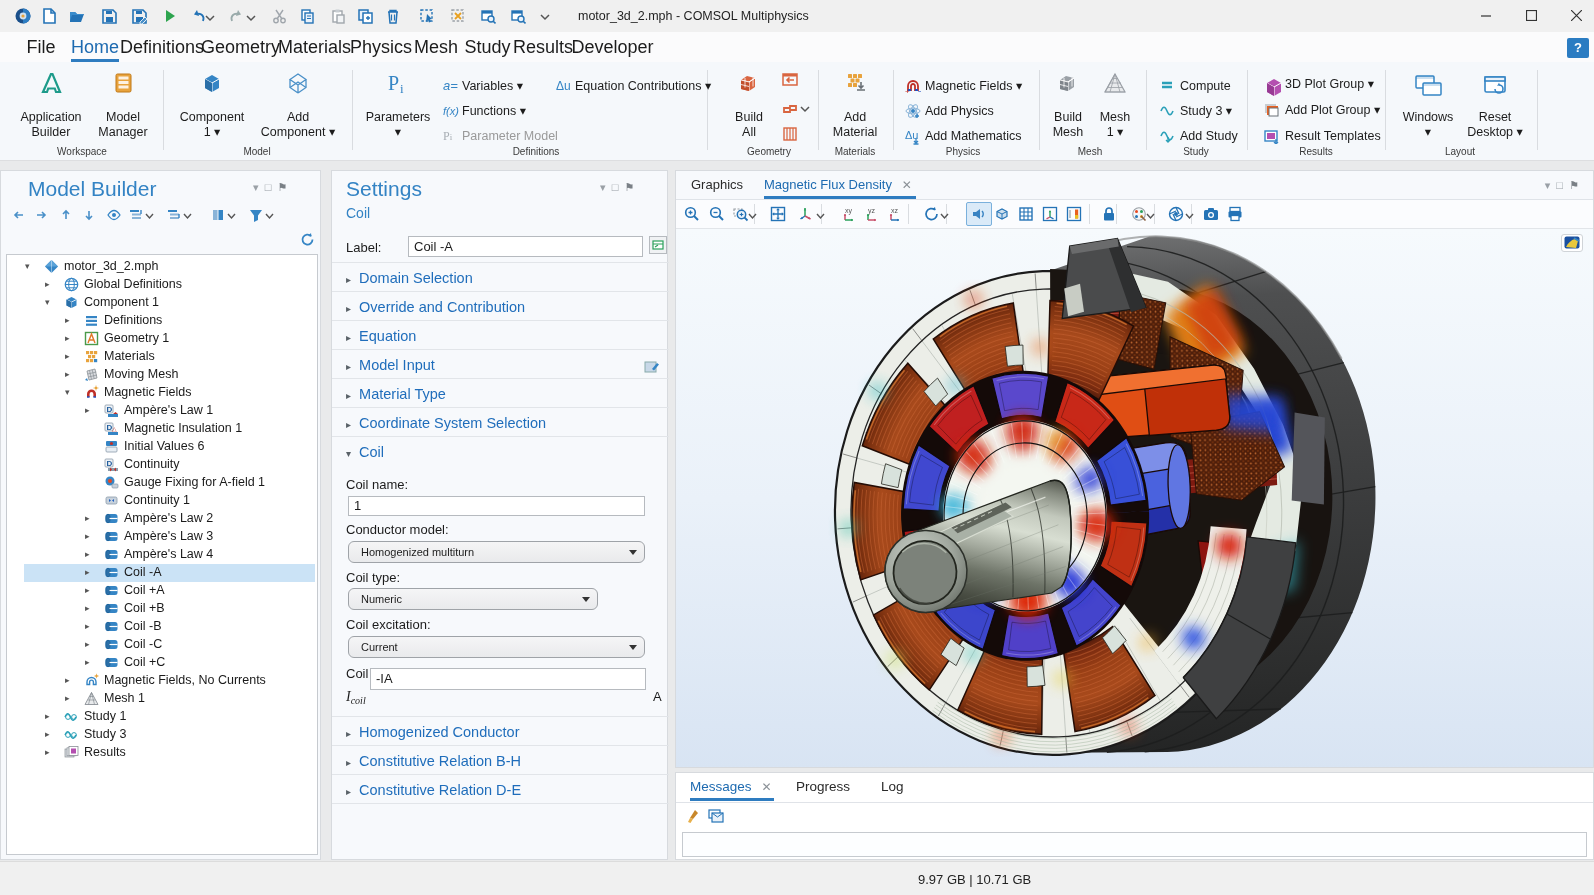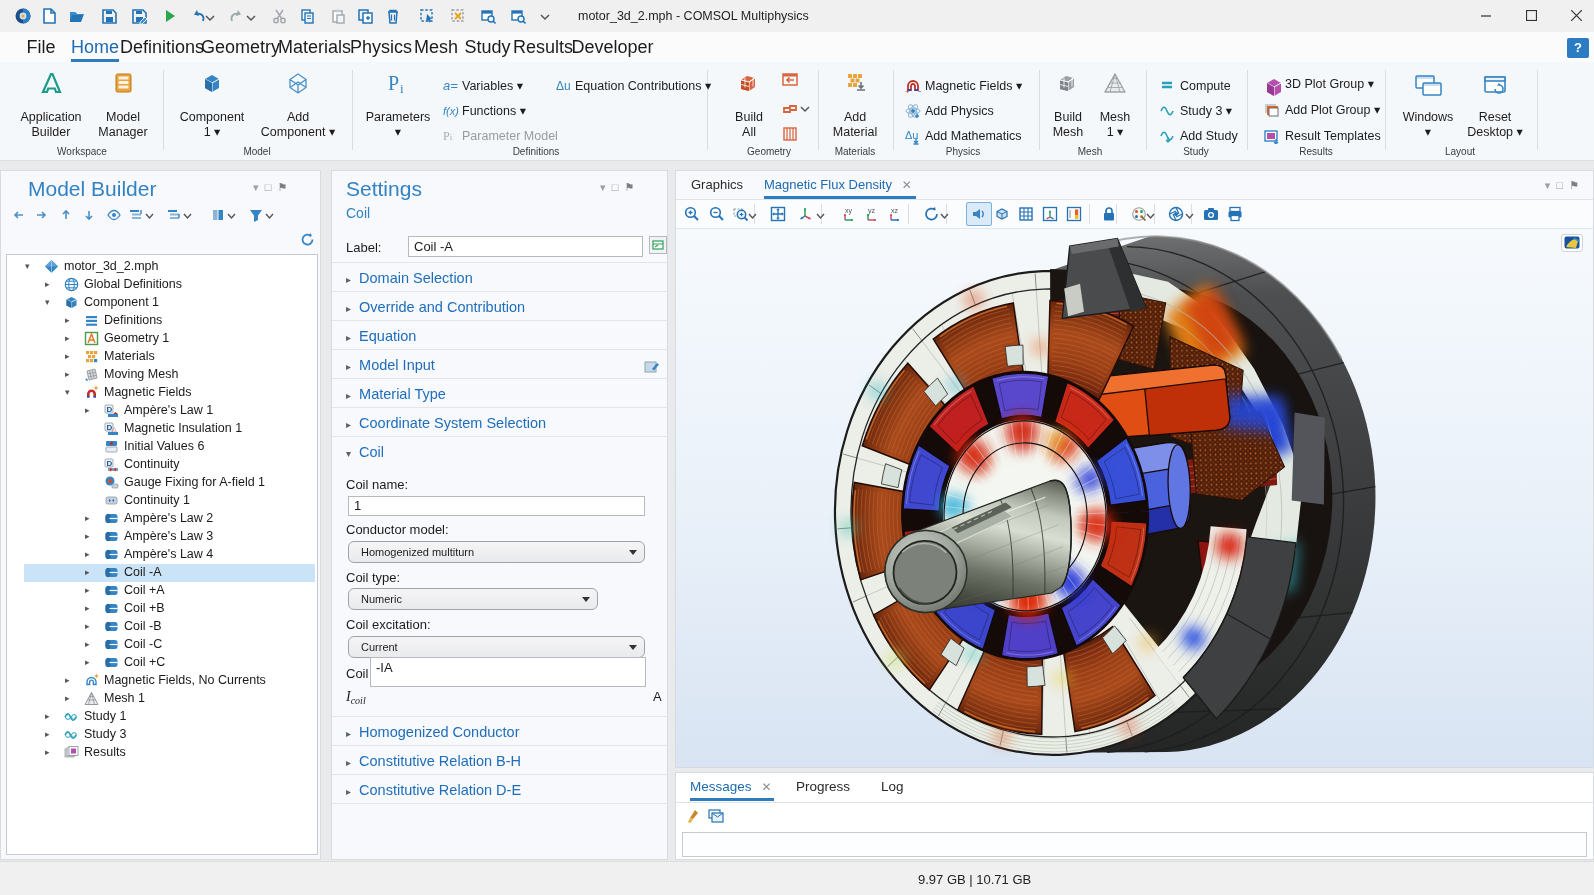--- a/index.html
+++ b/index.html
@@ -685,21 +685,21 @@
 <div class="flabel" style="left:14px;top:306px">Coil name:</div>
 <div class="tbox" style="left:16px;top:325px;width:297px;height:20px;line-height:18px">1</div>
 <div class="flabel" style="left:14px;top:351px">Conductor model:</div>
 <div class="combo" style="left:16px;top:370px;width:297px;height:22px;line-height:20px;padding-left:12px">Homogenized multiturn<div class="cmar"></div></div>
 <div class="flabel" style="left:14px;top:399px">Coil type:</div>
 <div class="combo" style="left:16px;top:417px;width:250px;height:22px;line-height:20px;padding-left:12px">Numeric<div class="cmar"></div></div>
 <div class="flabel" style="left:14px;top:446px">Coil excitation:</div>
 <div class="combo" style="left:16px;top:465px;width:297px;height:22px;line-height:20px;padding-left:12px">Current<div class="cmar"></div></div>
 <div class="flabel" style="left:14px;top:495px">Coil current:</div>
 <div class="flabel" style="left:14px;top:518px;font-style:italic;font-family:'Liberation Serif',serif;font-size:14px">I<span style="font-size:10px;vertical-align:-3px">coil</span></div>
-<div class="tbox" style="left:38px;top:486px;width:276px;height:30px;line-height:19px">-IA</div>
+<div class="tbox" style="left:38px;top:497px;width:276px;height:22px;line-height:19px">-IA</div>
 <div class="flabel" style="left:321px;top:518px">A</div>
 <div class="sep" style="left:0;top:545px;width:337px"></div>
 <div class="sechead" style="left:14px;top:553px"><span class="chev">▸</span>&nbsp;&nbsp;Homogenized Conductor</div>
 <div class="sep" style="left:0;top:574px;width:337px"></div>
 <div class="sechead" style="left:14px;top:582px"><span class="chev">▸</span>&nbsp;&nbsp;Constitutive Relation B-H</div>
 <div class="sep" style="left:0;top:603px;width:337px"></div>
 <div class="sechead" style="left:14px;top:611px"><span class="chev">▸</span>&nbsp;&nbsp;Constitutive Relation D-E</div>
 <div class="sep" style="left:0;top:632px;width:337px"></div>
 </div>
 <div class="panel" id="gpanel" style="left:675px;top:170px;width:919px;height:598px;background:#86efac">

